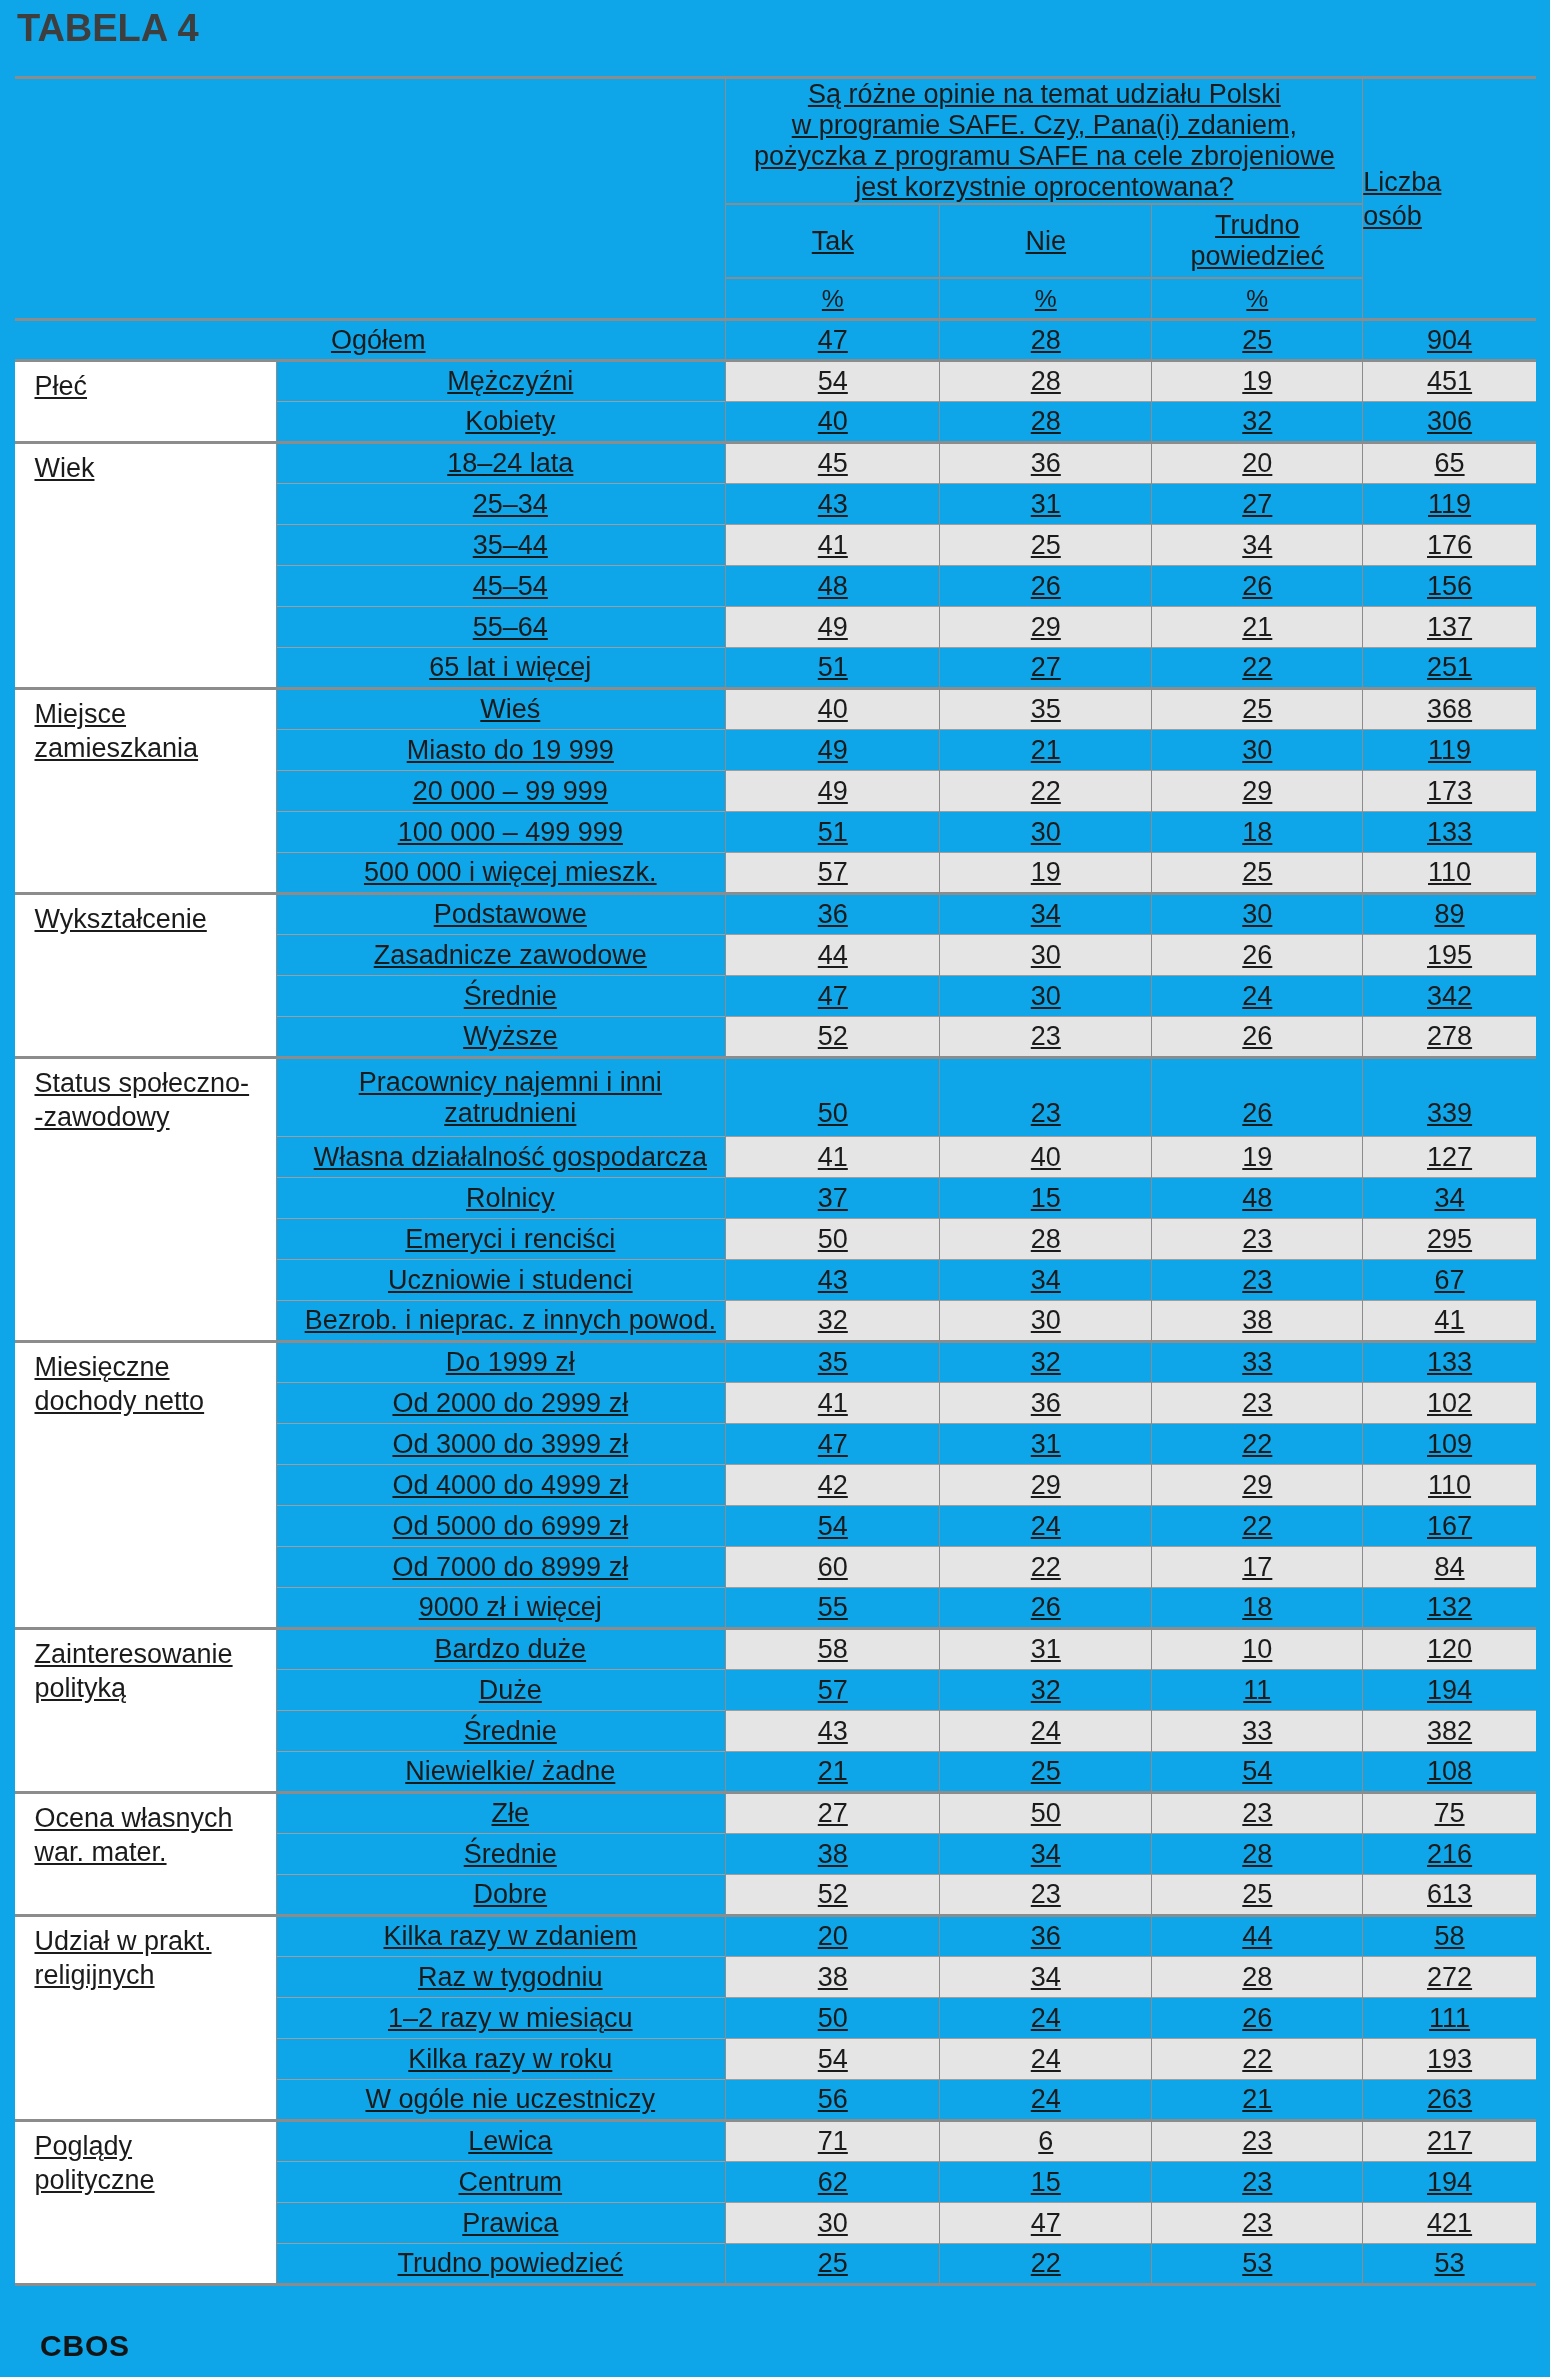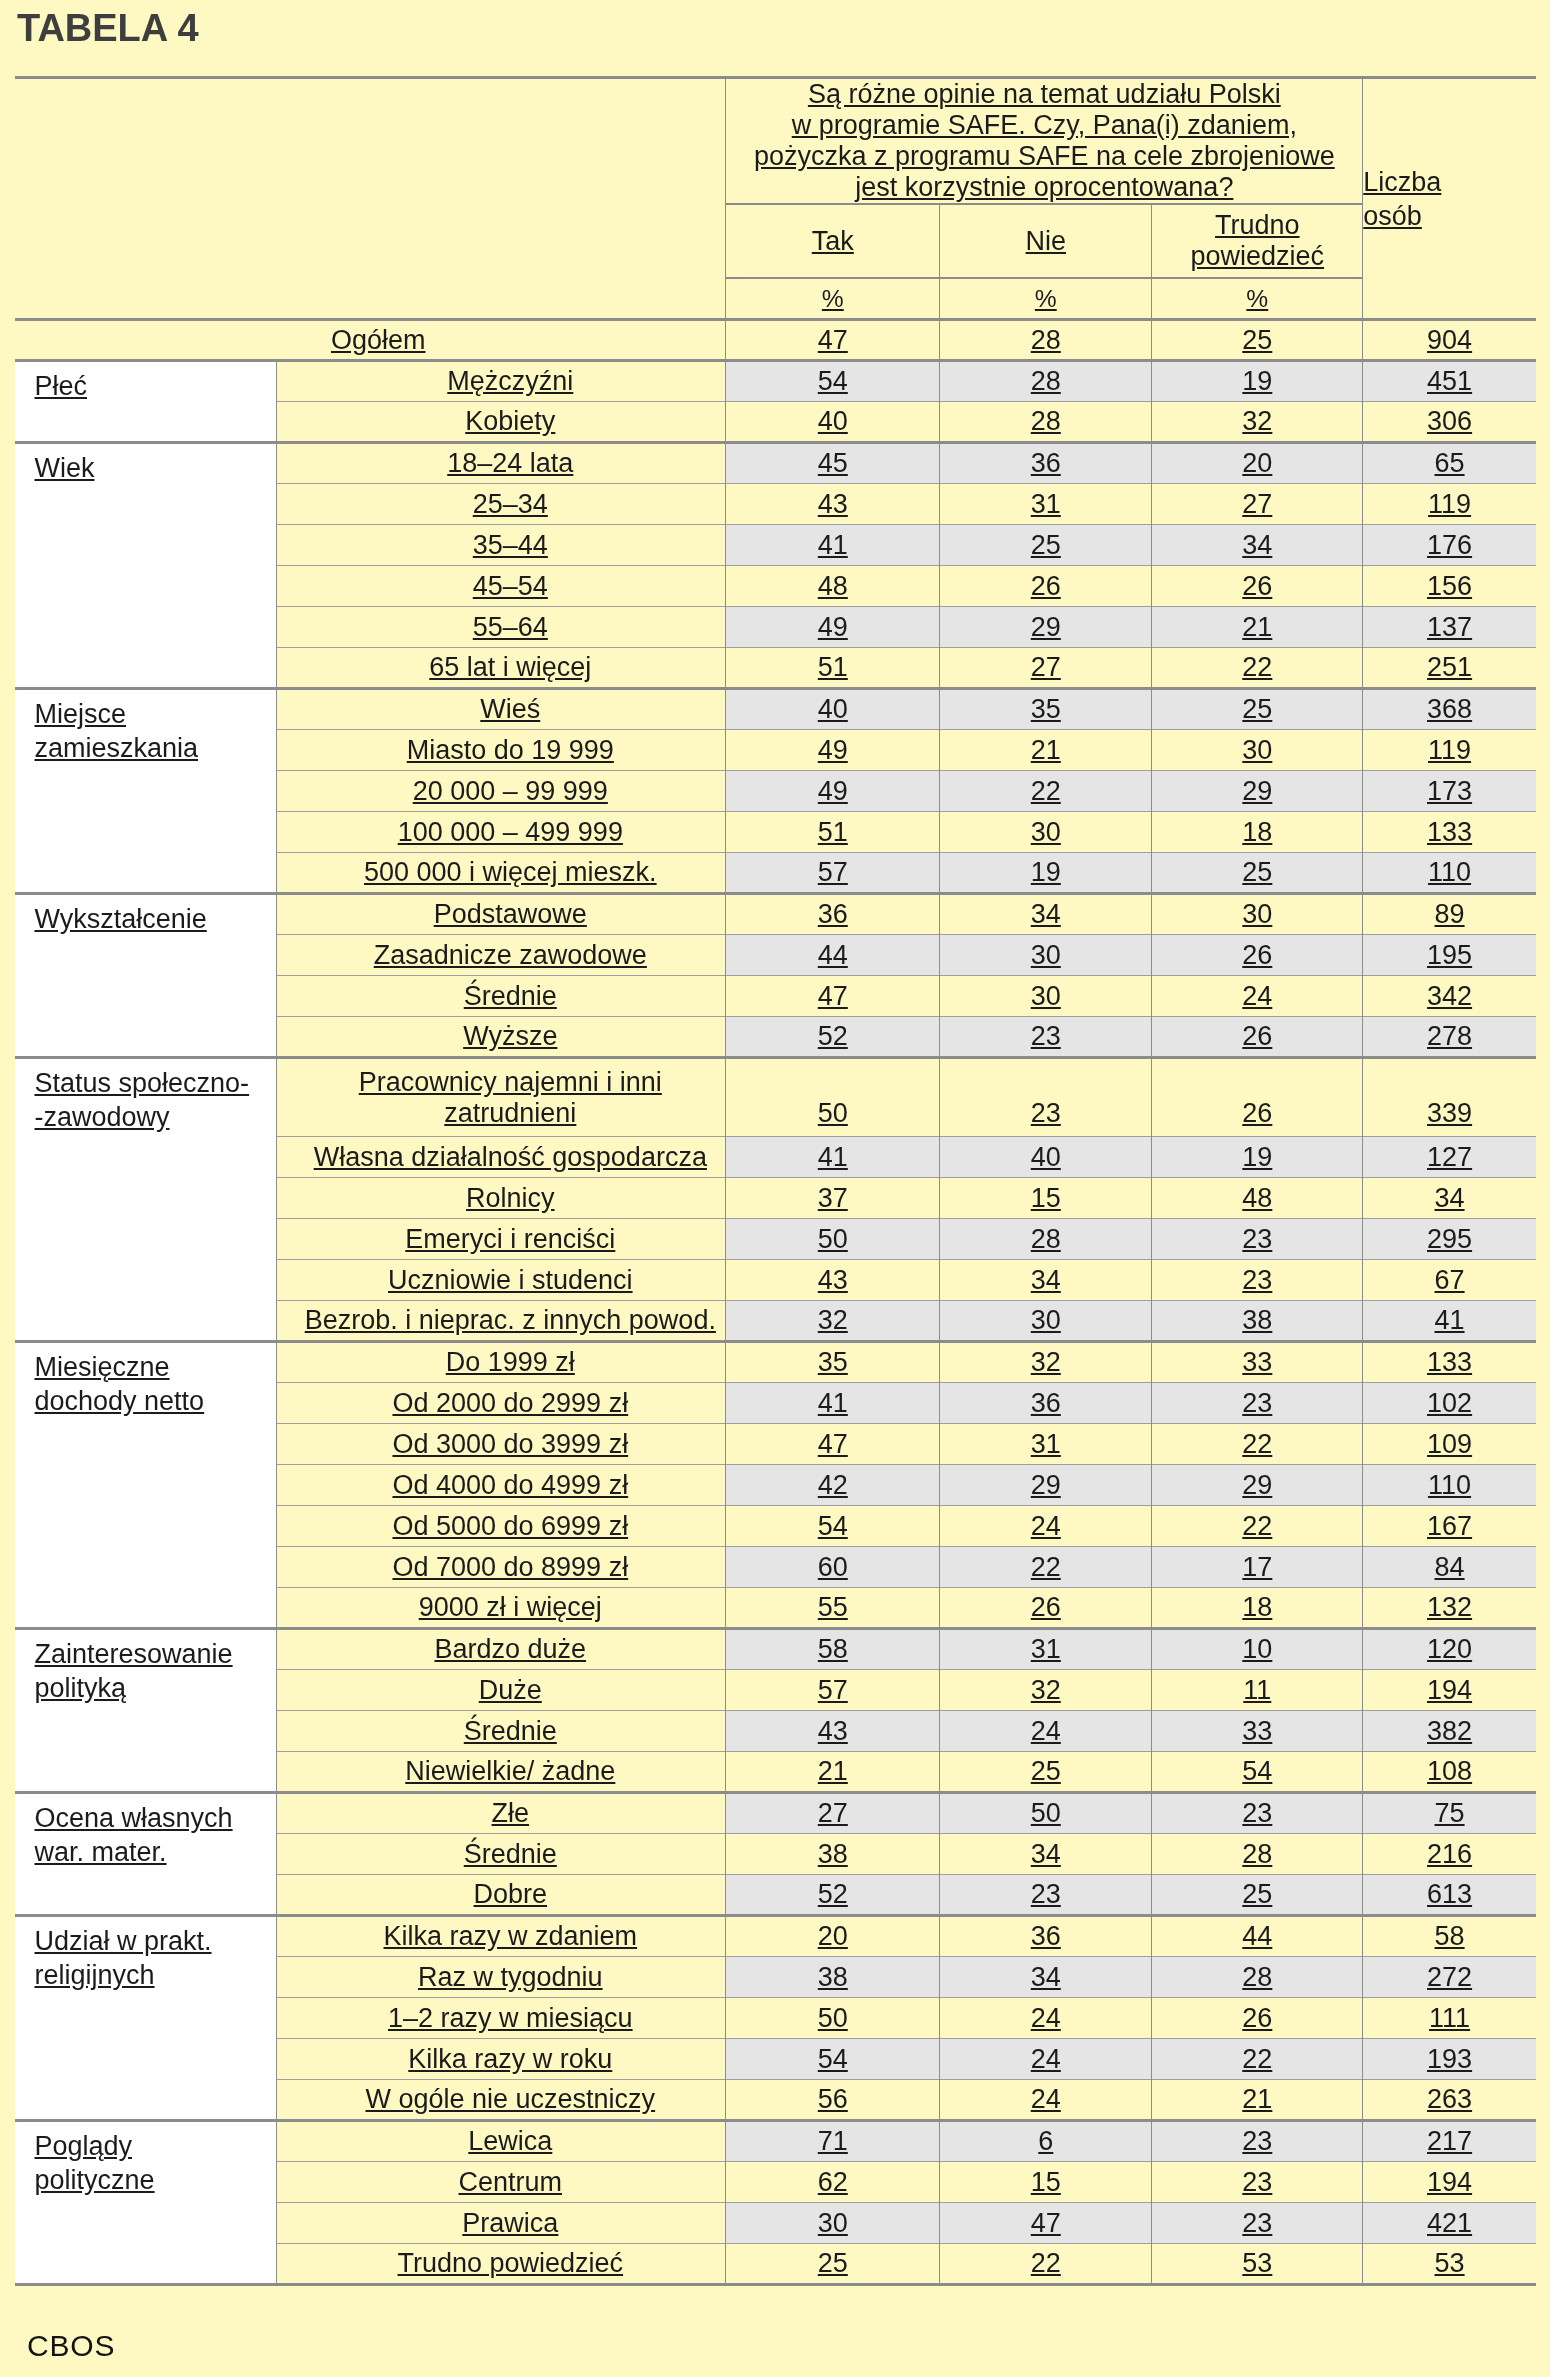--- a/index.html
+++ b/index.html
@@ -7,21 +7,21 @@
     --thick:#8c8c8c;
     --thin:#9e9e9e;
     --vert:#8c8c8c;
     --text:#1b1b1b;
     --title:#3e3e3e;
   }
   html,body{margin:0;padding:0;background:#ffffff;}
   .page{
     position:relative;
     width:1551px;height:2377px;
-    background:#fef9c3;
+    background:#0ea5e9;
     font-family:"Liberation Sans", sans-serif;
     color:var(--text);
     overflow:hidden;
   }
   .title{
     position:absolute;left:17px;top:6.6px;
     font-size:38px;font-weight:700;color:var(--title);
     letter-spacing:0px;
   }
   table.survey{
@@ -82,22 +82,22 @@
   }
   td.val,td.cnt{
     text-align:center;
     border-left:1.6px solid var(--vert);
   }
   td.shade{background:var(--shade);}
   tr.tall{height:79px;}
   tr.tall td.val, tr.tall td.cnt{vertical-align:bottom;padding-bottom:7.4px;}
   tr.tall td.clabel{vertical-align:middle;}
   .cbos{
-    position:absolute;left:27px;top:2329px;
-    font-size:30px;font-weight:400;color:#141414;
+    position:absolute;left:40px;top:2329px;
+    font-size:30px;font-weight:700;color:#141414;
     letter-spacing:0.8px;
   }
 </style>
 </head>
 <body>
 
 <div class="page">
 
   <div class="title">TABELA 4</div>
 

